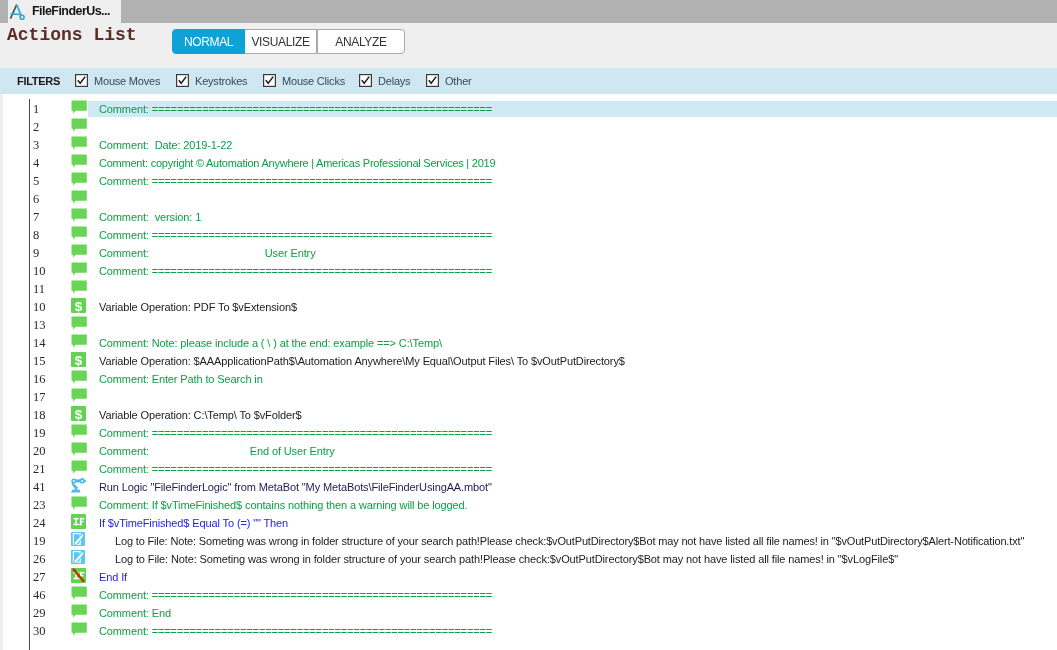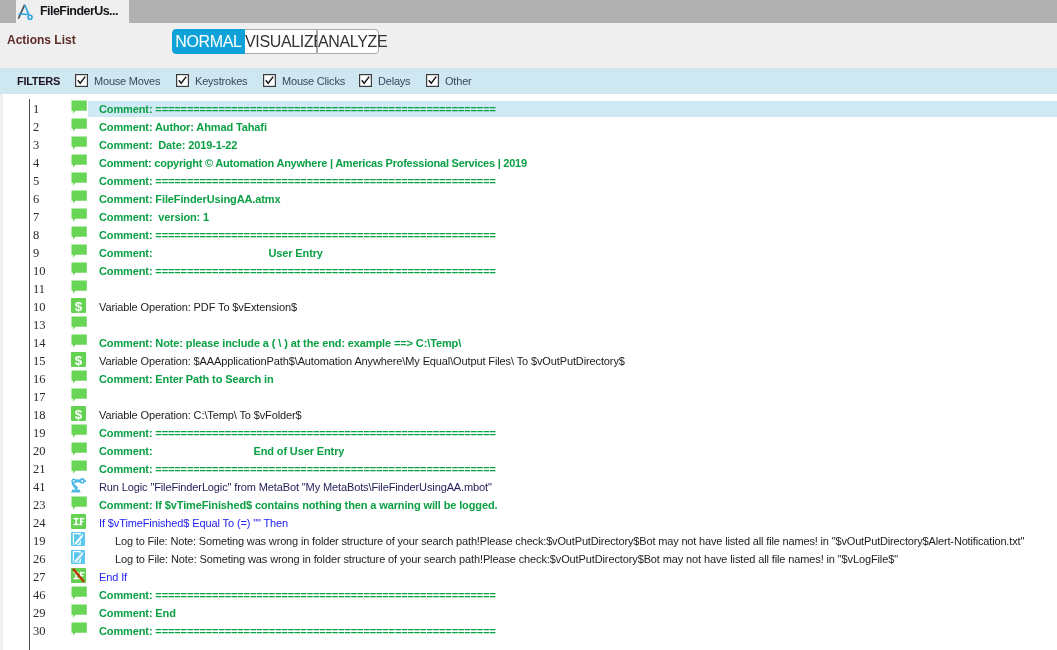--- a/index.html
+++ b/index.html
@@ -1,40 +1,40 @@
 <!DOCTYPE html>
 <html><head><meta charset="utf-8">
 <style>
 * { margin:0; padding:0; box-sizing:border-box; }
 html,body { width:1057px; height:650px; overflow:hidden; }
 body { font-family:"Liberation Sans", sans-serif; background:#fff; position:relative; }
 .tabbar { position:absolute; left:0; top:0; width:1057px; height:23px; background:#b1b1b1; }
-.tab { position:absolute; left:16px; top:0; width:113px; height:23px; background:#efefef; }
+.tab { position:absolute; left:8px; top:0; width:113px; height:23px; background:#efefef; }
 .tabtxt { position:absolute; left:24px; top:4px; font-size:12.5px; letter-spacing:-0.55px; font-weight:bold; color:#15151a; }
 .header { position:absolute; left:0; top:23px; width:1057px; height:45px; background:#efefef; }
-.title { position:absolute; left:7px; top:10px; font-size:12px; font-weight:bold; color:#5e2c27; }
+.title { position:absolute; left:7px; top:2px; font-size:18px; font-weight:bold; color:#5e2c27;font-family:Liberation Mono, monospace; }
 .btns { position:absolute; left:172px; top:6px; height:25px; }
-.btn { position:absolute; top:0; height:25px; font-size:16px; letter-spacing:-0.35px; text-align:center; line-height:24px; color:#333; background:#fff; border:1px solid #a9a9a9; }
+.btn { position:absolute; top:0; height:25px; font-size:12px; letter-spacing:-0.35px; text-align:center; line-height:24px; color:#333; background:#fff; border:1px solid #a9a9a9; }
 .b1 { left:0; width:73px; background:#0ea2d8; color:#fff; border-color:#0ea2d8; border-radius:4px 0 0 4px; }
 .b2 { left:73px; width:72px; border-left:none; }
-.b3 { left:145px; width:62px; border-left:1px solid #a9a9a9; border-radius:0 4px 4px 0; }
+.b3 { left:145px; width:88px; border-left:1px solid #a9a9a9; border-radius:0 4px 4px 0; }
 .filters { position:absolute; left:0; top:68px; width:1057px; height:26px; background:#cfe7f1; }
 .flabel { position:absolute; left:17px; top:7px; font-size:11px; letter-spacing:-0.3px; font-weight:bold; color:#201520; }
 .cb { position:absolute; top:6px; height:14px; }
 .cb svg { position:absolute; left:0; top:0; }
 .cbl { position:absolute; left:19px; top:1px; font-size:11px; letter-spacing:-0.2px; color:#35495f; white-space:nowrap; }
 .list { position:absolute; left:0; top:94px; width:1057px; height:556px; background:#fff; }
 .lstrip { position:absolute; left:0; top:94px; width:3px; height:556px; background:#efefef; }
 .vline { position:absolute; left:29px; top:99px; width:1px; height:551px; background:#4a4a4a; }
 .row { position:absolute; left:0; width:1057px; height:18px; }
 .num { position:absolute; left:33px; top:0; width:20px; font-family:"Liberation Serif", serif; font-size:12.5px; line-height:18px; color:#2a2a2a; }
 .ic { position:absolute; }
 .txt { position:absolute; top:0; line-height:18px; font-size:11px; letter-spacing:-0.12px; white-space:pre; }
 .hl { position:absolute; left:88px; top:1px; width:969px; height:16px; background:#cfe9f5; }
-.g { color:#0ba044;font-weight:bold; }
+.g { color:#0ba044; }
 .g4 { letter-spacing:-0.24px; }
 .k { color:#1c1c1c; }
 .k25 { color:#1c1c1c; letter-spacing:-0.16px; }
 .n { color:#1d1d58; }
 .b { color:#2222f0; }
 </style></head>
 <body>
 <div class="tabbar"></div>
 <div class="tab">
     <svg style="position:absolute;left:0px;top:2px" width="18" height="19" viewBox="0 0 18 19">
@@ -102,21 +102,20 @@
     <svg class="ic" style="left:71px;top:0px" width="17" height="14" viewBox="0 0 17 14">
 <path d="M0.5 0.5 h15.3 v10.2 h-11.3 l-2.4 3 v-3 h-1.6 z" fill="#68d556"></path>
     </svg>
     <span class="txt g" style="left:99px">Comment: ======================================================</span>
   </div>
 <div class="row" style="top:118px">
     <span class="num">2</span>
     <svg class="ic" style="left:71px;top:0px" width="17" height="14" viewBox="0 0 17 14">
 <path d="M0.5 0.5 h15.3 v10.2 h-11.3 l-2.4 3 v-3 h-1.6 z" fill="#68d556"></path>
     </svg>
-    <span class="txt g" style="left:99px">Comment: Author: Ahmad Tahafi</span>
   </div>
 <div class="row" style="top:136px">
     <span class="num">3</span>
     <svg class="ic" style="left:71px;top:0px" width="17" height="14" viewBox="0 0 17 14">
 <path d="M0.5 0.5 h15.3 v10.2 h-11.3 l-2.4 3 v-3 h-1.6 z" fill="#68d556"></path>
     </svg>
     <span class="txt g" style="left:99px">Comment:&nbsp; Date: 2019-1-22</span>
   </div>
 <div class="row" style="top:154px">
     <span class="num">4</span>
@@ -130,21 +129,20 @@
     <svg class="ic" style="left:71px;top:0px" width="17" height="14" viewBox="0 0 17 14">
 <path d="M0.5 0.5 h15.3 v10.2 h-11.3 l-2.4 3 v-3 h-1.6 z" fill="#68d556"></path>
     </svg>
     <span class="txt g" style="left:99px">Comment: ======================================================</span>
   </div>
 <div class="row" style="top:190px">
     <span class="num">6</span>
     <svg class="ic" style="left:71px;top:0px" width="17" height="14" viewBox="0 0 17 14">
 <path d="M0.5 0.5 h15.3 v10.2 h-11.3 l-2.4 3 v-3 h-1.6 z" fill="#68d556"></path>
     </svg>
-    <span class="txt g" style="left:99px">Comment: FileFinderUsingAA.atmx</span>
   </div>
 <div class="row" style="top:208px">
     <span class="num">7</span>
     <svg class="ic" style="left:71px;top:0px" width="17" height="14" viewBox="0 0 17 14">
 <path d="M0.5 0.5 h15.3 v10.2 h-11.3 l-2.4 3 v-3 h-1.6 z" fill="#68d556"></path>
     </svg>
     <span class="txt g" style="left:99px">Comment:&nbsp; version: 1</span>
   </div>
 <div class="row" style="top:226px">
     <span class="num">8</span>

